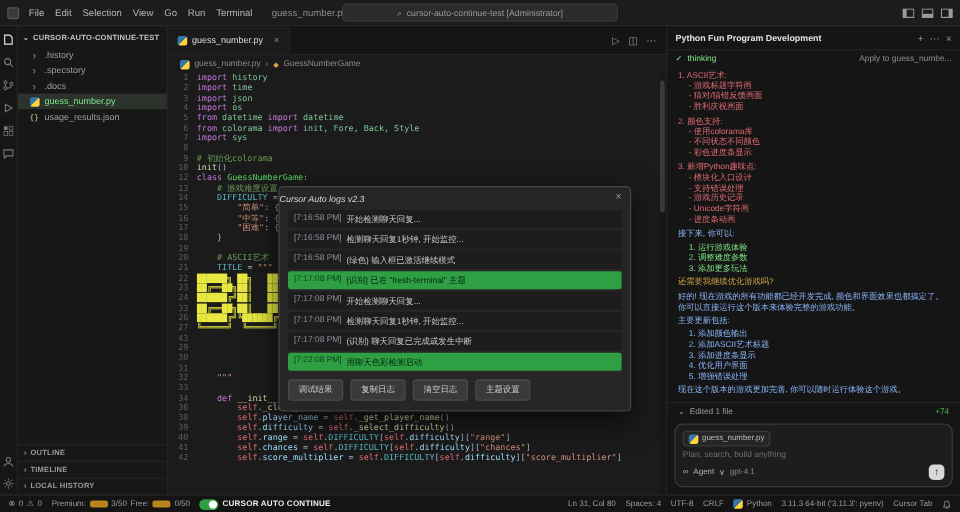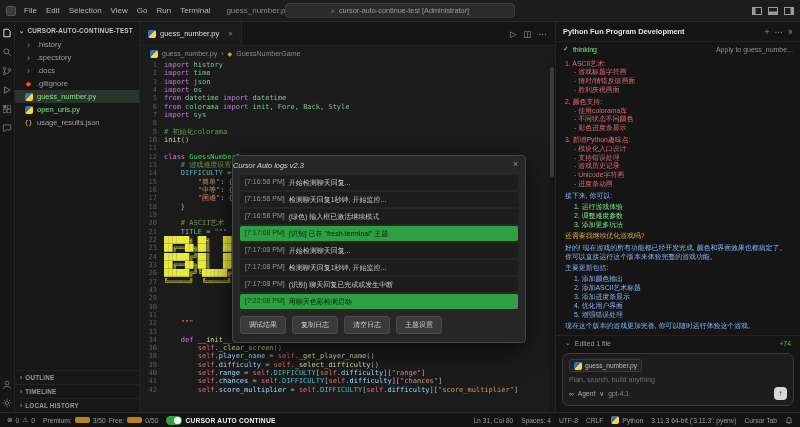--- a/index.html
+++ b/index.html
@@ -207,35 +207,25 @@
             <span class="fname">.history</span>
           </div>
           <div class="file">
             <span class="ic chev">›</span>
             <span class="fname">.specstory</span>
           </div>
           <div class="file">
             <span class="ic chev">›</span>
             <span class="fname">.docs</span>
           </div>
-          <div class="file">
-            <span class="ic gitic">◆</span>
-            <span class="fname">.gitignore</span>
-          </div>
           <div class="file selected">
             <span class="ic">
               <span class="pyic"></span>
             </span>
             <span class="fname git-added">guess_number.py</span>
-          </div>
-          <div class="file">
-            <span class="ic">
-              <span class="pyic"></span>
-            </span>
-            <span class="fname git-added">open_urls.py</span>
           </div>
           <div class="file">
             <span class="ic jsonic">{}</span>
             <span class="fname">usage_results.json</span>
           </div>
         </div>
       <div class="sb-sections" id="sb-sections">
           <div class="sb-section">
             <span>›</span>
             <span>OUTLINE</span>
@@ -278,21 +268,20 @@
       <div class="code-line"><span class="ln">1</span><span class="lc"><span class="tok-kw">import </span><span class="tok-mod">history</span></span></div>
           <div class="code-line"><span class="ln">2</span><span class="lc"><span class="tok-kw">import </span><span class="tok-mod">time</span></span></div>
           <div class="code-line"><span class="ln">3</span><span class="lc"><span class="tok-kw">import </span><span class="tok-mod">json</span></span></div>
           <div class="code-line"><span class="ln">4</span><span class="lc"><span class="tok-kw">import </span><span class="tok-mod">os</span></span></div>
           <div class="code-line"><span class="ln">5</span><span class="lc"><span class="tok-kw">from </span><span class="tok-mod">datetime </span><span class="tok-kw">import </span><span class="tok-mod">datetime</span></span></div>
           <div class="code-line"><span class="ln">6</span><span class="lc"><span class="tok-kw">from </span><span class="tok-mod">colorama </span><span class="tok-kw">import </span><span class="tok-mod">init</span><span class="tok-pln">, </span><span class="tok-mod">Fore</span><span class="tok-pln">, </span><span class="tok-mod">Back</span><span class="tok-pln">, </span><span class="tok-mod">Style</span></span></div>
           <div class="code-line"><span class="ln">7</span><span class="lc"><span class="tok-kw">import </span><span class="tok-mod">sys</span></span></div>
           <div class="code-line"><span class="ln">8</span><span class="lc"></span></div>
           <div class="code-line"><span class="ln">9</span><span class="lc"><span class="tok-com"># 初始化colorama</span></span></div>
           <div class="code-line"><span class="ln">10</span><span class="lc"><span class="tok-fn">init</span><span class="tok-pln">()</span></span></div>
-          <div class="code-line"><span class="ln">11</span><span class="lc"></span></div>
           <div class="code-line"><span class="ln">12</span><span class="lc"><span class="tok-kw">class </span><span class="tok-type">GuessNumberGame</span><span class="tok-pln">:</span></span></div>
           <div class="code-line"><span class="ln">13</span><span class="lc"><span class="tok-com">    # 游戏难度设置</span></span></div>
           <div class="code-line"><span class="ln">14</span><span class="lc"><span class="tok-pln">    </span><span class="tok-const">DIFFICULTY</span><span class="tok-pln"> = {</span></span></div>
           <div class="code-line"><span class="ln">15</span><span class="lc"><span class="tok-pln">        </span><span class="tok-str">"简单"</span><span class="tok-pln">: {</span><span class="tok-str">"range"</span><span class="tok-pln">: (</span><span class="tok-num">1</span><span class="tok-pln">, </span><span class="tok-num">50</span><span class="tok-pln">), </span><span class="tok-str">"chances"</span><span class="tok-pln">: </span><span class="tok-num">10</span><span class="tok-pln">},</span></span></div>
           <div class="code-line"><span class="ln">16</span><span class="lc"><span class="tok-pln">        </span><span class="tok-str">"中等"</span><span class="tok-pln">: {</span><span class="tok-str">"range"</span><span class="tok-pln">: (</span><span class="tok-num">1</span><span class="tok-pln">, </span><span class="tok-num">100</span><span class="tok-pln">), </span><span class="tok-str">"chances"</span><span class="tok-pln">: </span><span class="tok-num">8</span><span class="tok-pln">},</span></span></div>
           <div class="code-line"><span class="ln">17</span><span class="lc"><span class="tok-pln">        </span><span class="tok-str">"困难"</span><span class="tok-pln">: {</span><span class="tok-str">"range"</span><span class="tok-pln">: (</span><span class="tok-num">1</span><span class="tok-pln">, </span><span class="tok-num">200</span><span class="tok-pln">), </span><span class="tok-str">"chances"</span><span class="tok-pln">: </span><span class="tok-num">6</span><span class="tok-pln">},</span></span></div>
           <div class="code-line"><span class="ln">18</span><span class="lc"><span class="tok-pln">    }</span></span></div>
           <div class="code-line"><span class="ln">19</span><span class="lc"></span></div>
           <div class="code-line"><span class="ln">20</span><span class="lc"><span class="tok-com">    # ASCII艺术</span></span></div>
           <div class="code-line"><span class="ln">21</span><span class="lc"><span class="tok-pln">    </span><span class="tok-const">TITLE</span><span class="tok-pln"> = </span><span class="tok-str">"""</span></span></div>

